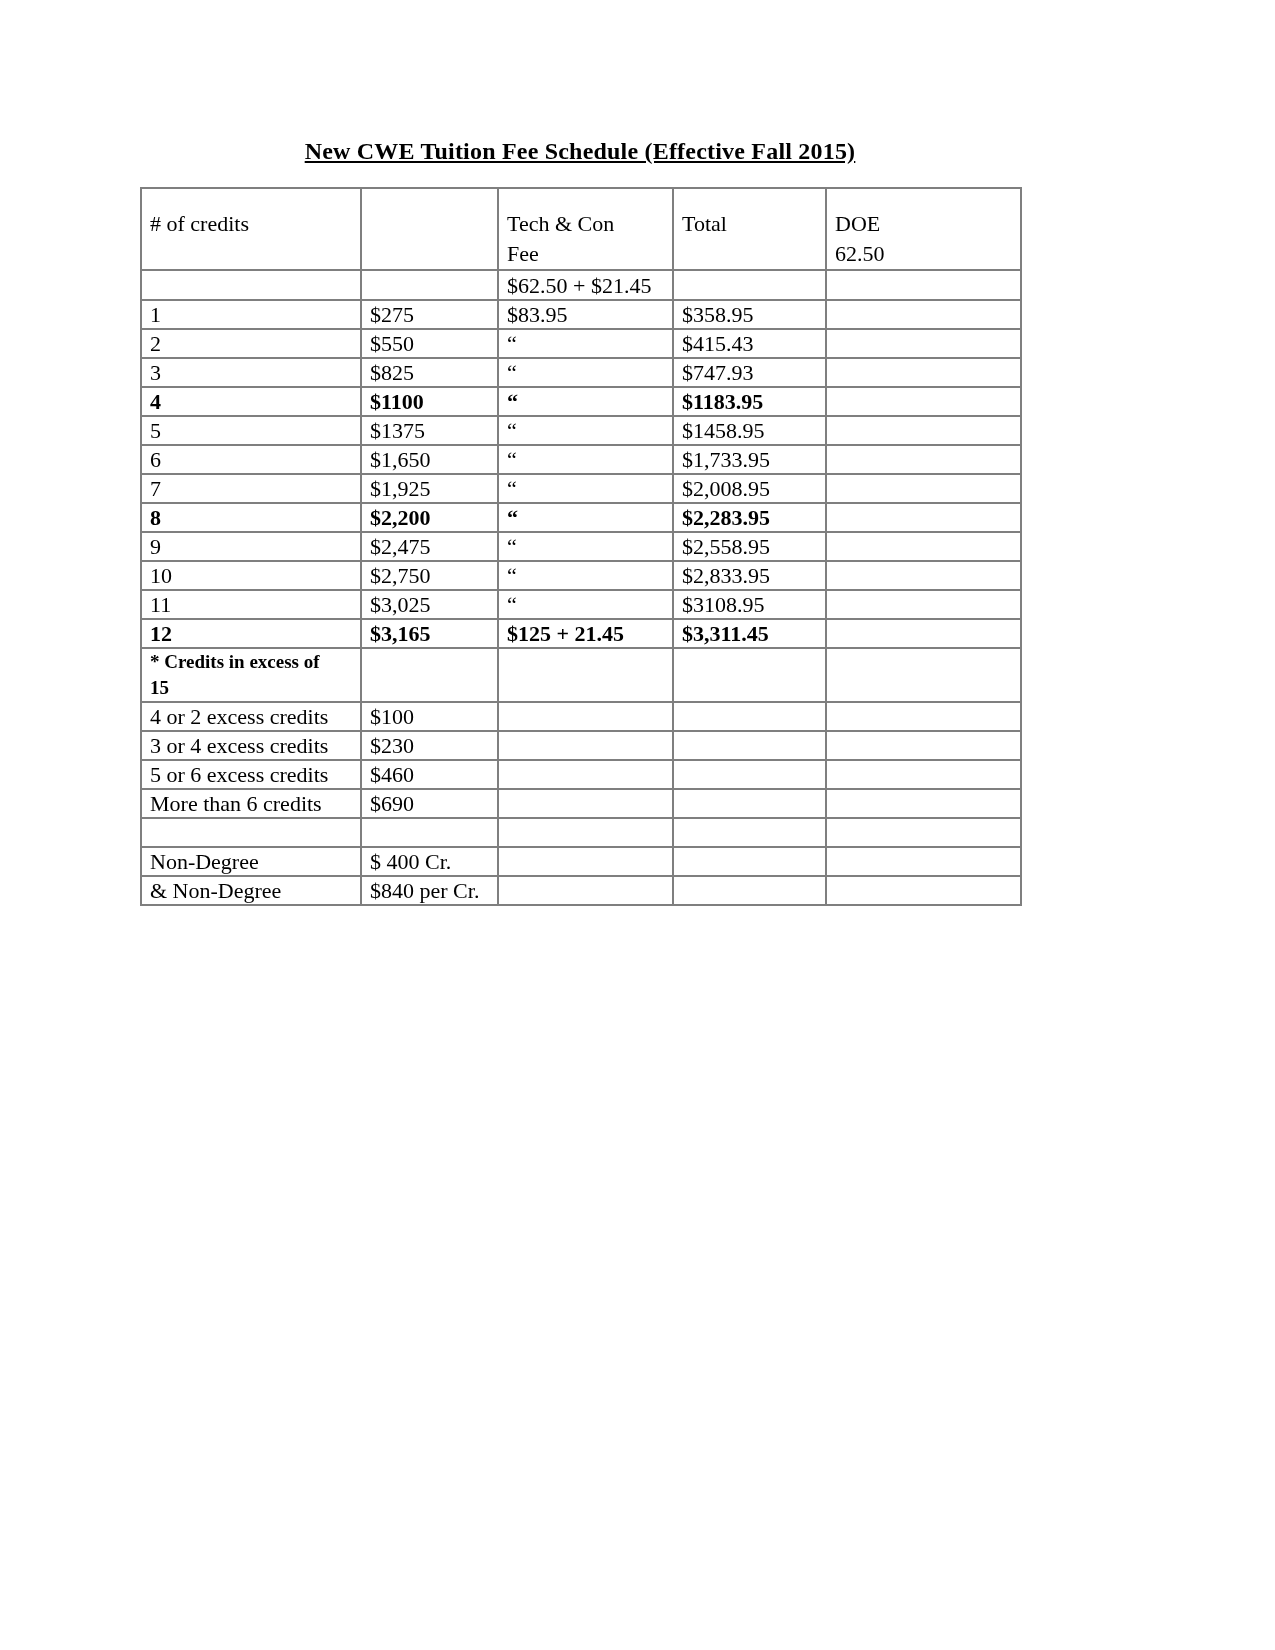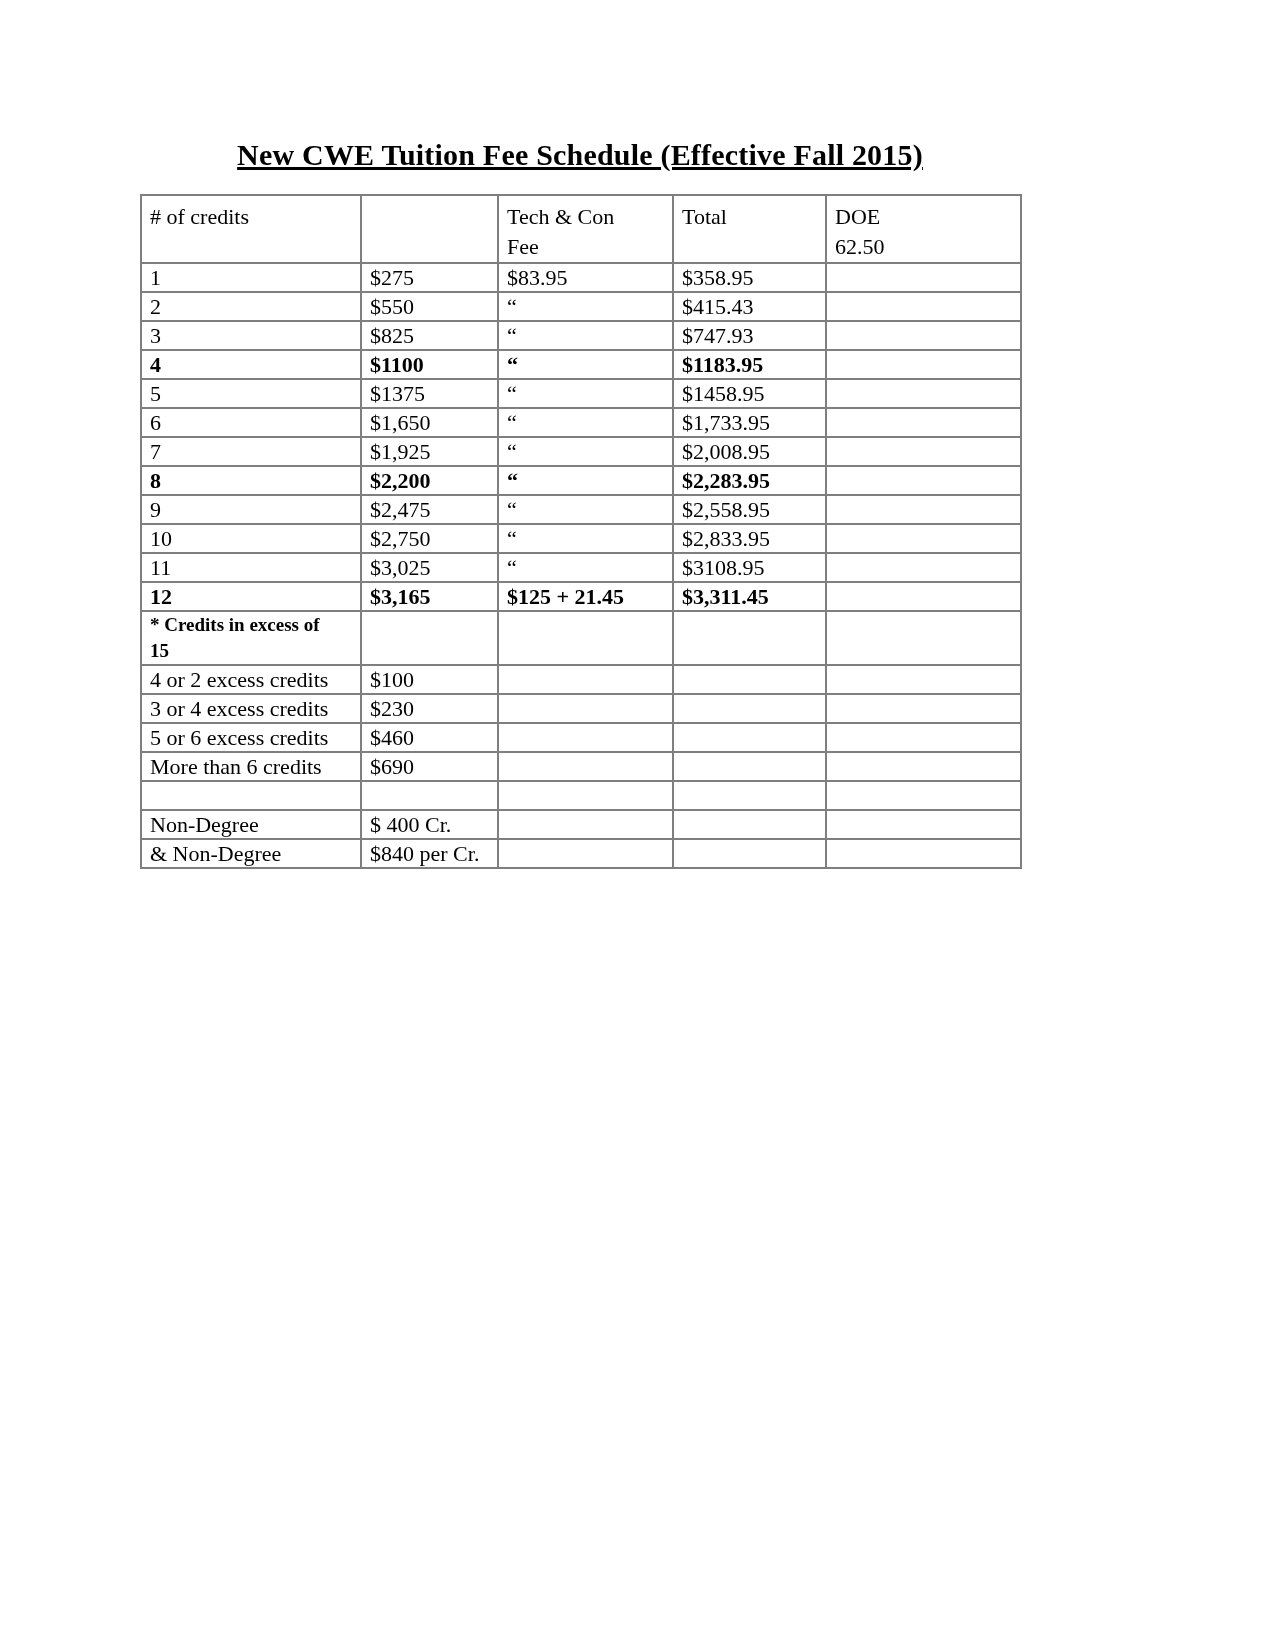--- a/index.html
+++ b/index.html
@@ -18,21 +18,21 @@
     padding-top: 138px;
   }
   .title-wrap {
     width: 880px;
     margin-left: 140px;
     text-align: center;
     margin-bottom: 22px;
   }
   .title {
     display: inline;
-    font-size: 30px;
+    font-size: 24px;
     font-weight: bold;
     text-decoration: underline;
     letter-spacing: 0.2px;
   }
   table.fee-table {
     border-collapse: collapse;
     table-layout: fixed;
     margin-left: 140px;
     width: 880px;
   }
@@ -43,21 +43,21 @@
     height: 27px;
     padding: 0 8px;
     vertical-align: middle;
     white-space: pre-line;
     overflow: hidden;
   }
   
   tr.header td {
     height: 58px;
     vertical-align: top;
-    padding-top: 6px;
+    padding-top: 20px;
     line-height: 30px;
   }
   tr.subheader td {
     height: 28px;
   }
   tr.bold td {
     font-weight: bold;
   }
   tr.bold-first td:first-child {
     font-weight: bold;
@@ -96,20 +96,27 @@
     <tbody>
         <tr class="header">
           <td># of credits</td>
           <td></td>
           <td>Tech &amp; Con
 Fee</td>
           <td>Total</td>
           <td>DOE
 62.50</td>
         </tr>
+        <tr class="subheader">
+          <td></td>
+          <td></td>
+          <td>$62.50 + $21.45</td>
+          <td></td>
+          <td></td>
+        </tr>
         <tr>
           <td>1</td>
           <td>$275</td>
           <td>$83.95</td>
           <td>$358.95</td>
           <td></td>
         </tr>
         <tr>
           <td>2</td>
           <td>$550</td>

